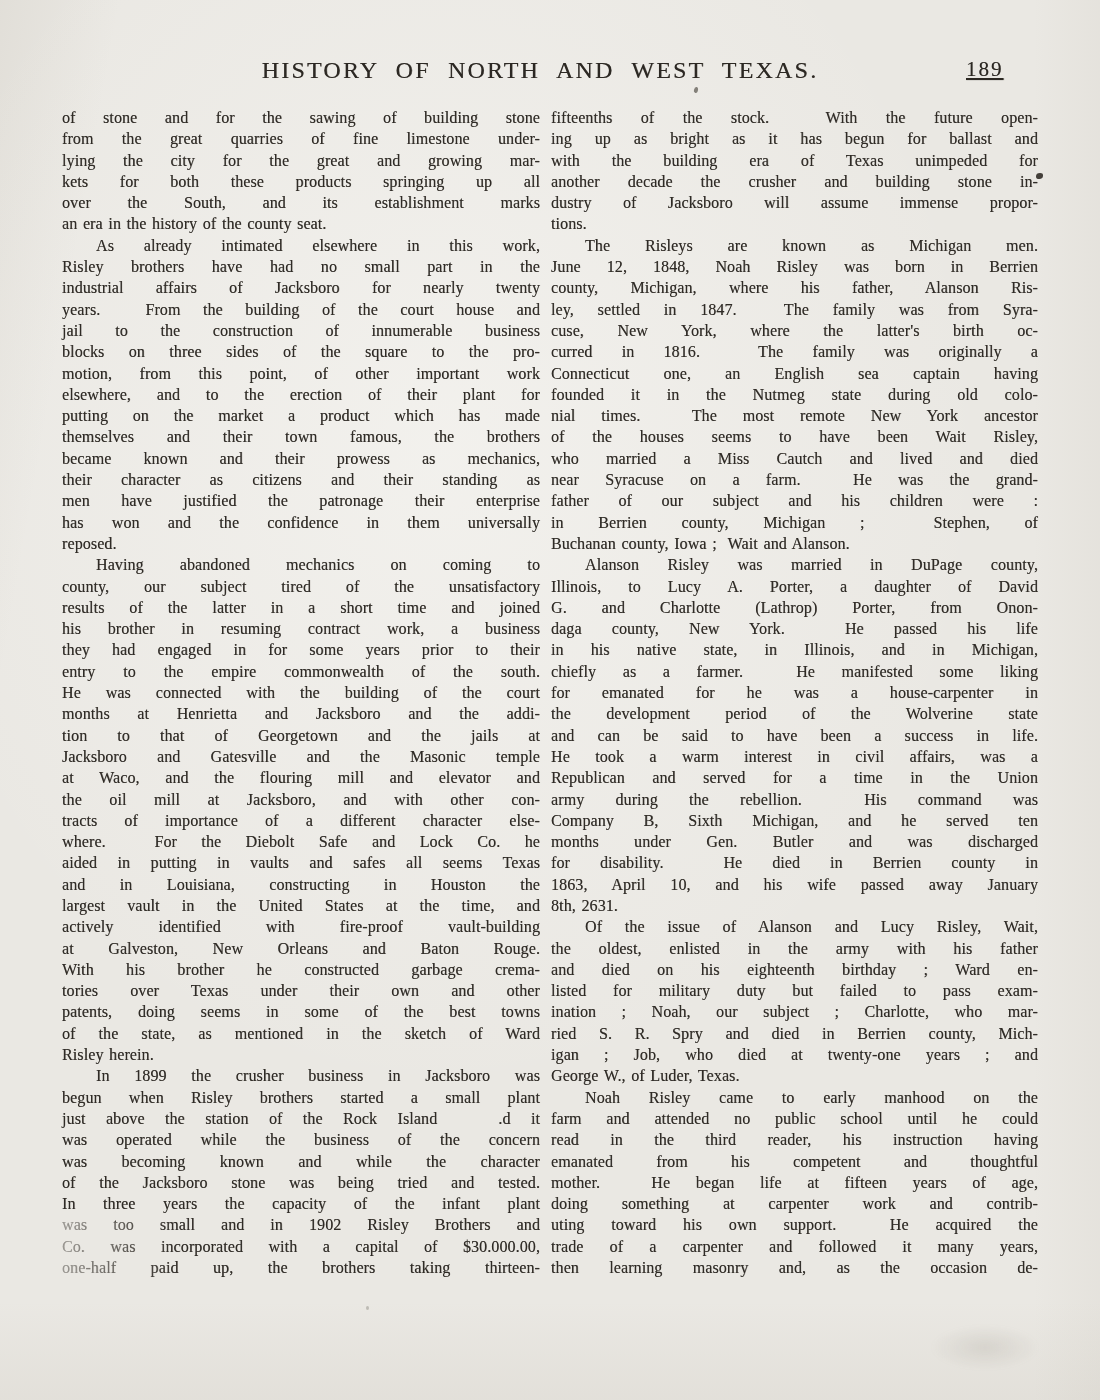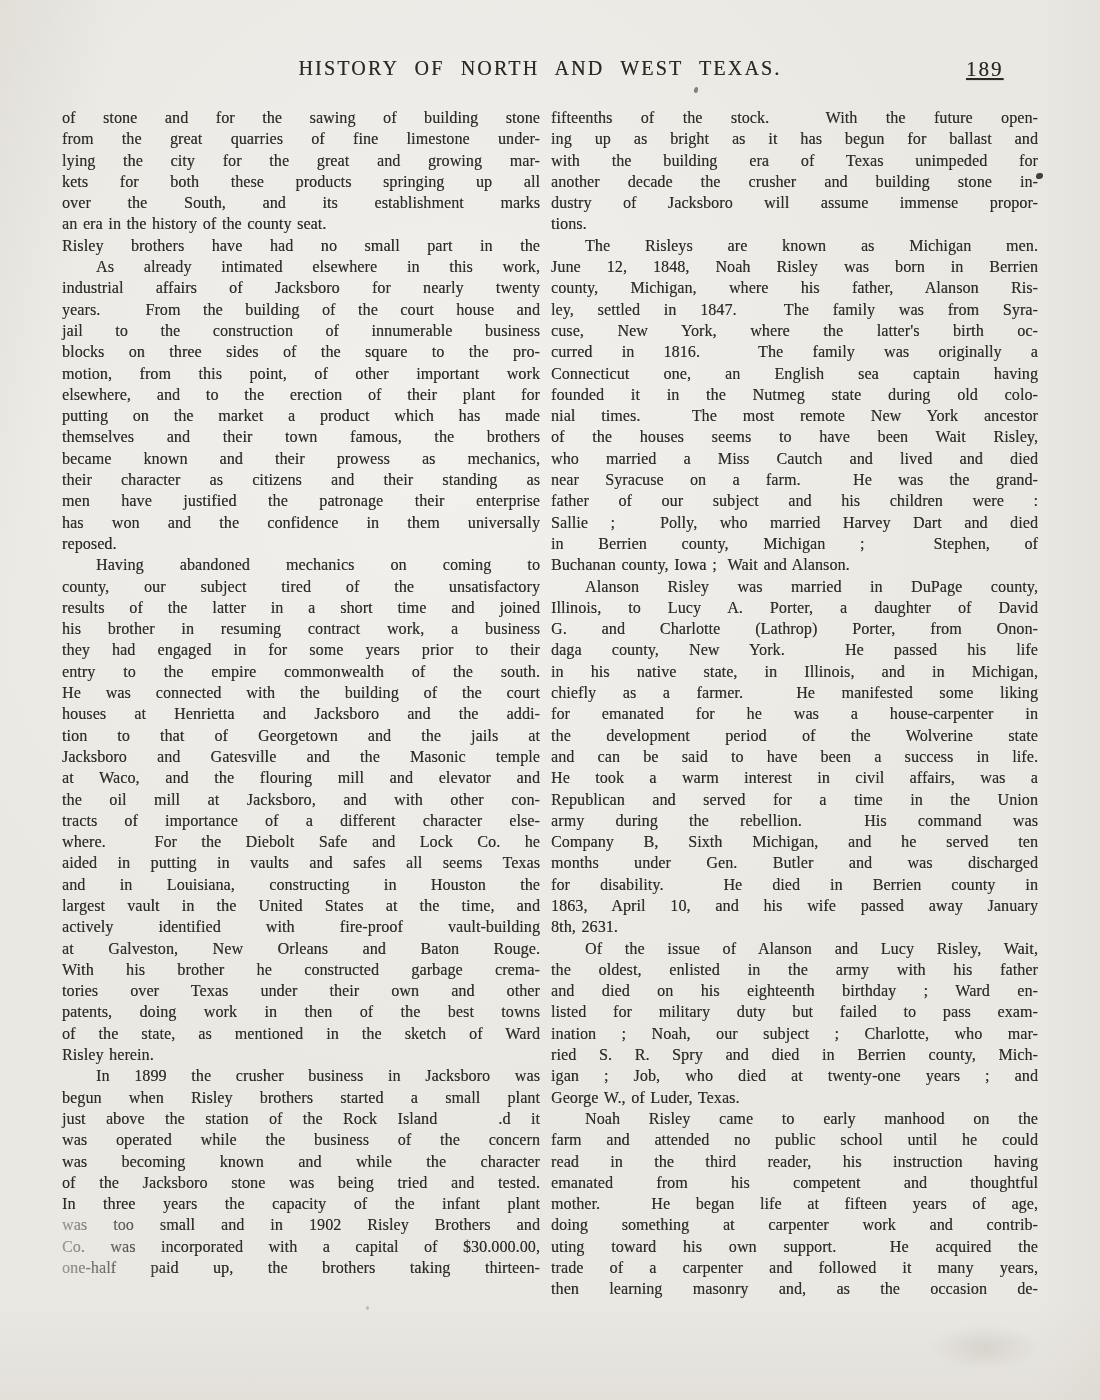--- a/index.html
+++ b/index.html
@@ -14,21 +14,21 @@
     background:
       radial-gradient(ellipse 760px 900px at 40% 32%, rgba(249,248,245,0.55), rgba(249,248,245,0) 72%),
       linear-gradient(100deg, rgba(150,140,122,0.10), rgba(150,140,122,0) 9%),
       linear-gradient(to top, rgba(150,140,122,0.09), rgba(150,140,122,0) 7%),
       linear-gradient(to left, rgba(150,140,122,0.06), rgba(150,140,122,0) 6%),
       #eae8e3;
   }
   .running-head { position: absolute; top: 57px; left: 0; width: 1100px; height: 30px; }
   .head-title {
     position: absolute; left: 0; top: 0; width: 1080px; text-align: center;
-    font-size: 20px; letter-spacing: 2.2px; word-spacing: 9px;
+    font-size: 24px; letter-spacing: 2.2px; word-spacing: 9px;
     color: #2c2823; text-shadow: 0.3px 0.2px 0.5px rgba(40,36,30,0.55);
   }
   .page-num {
     position: absolute; left: 966px; top: 0; font-size: 21px; letter-spacing: 2px;
     color: #2c2823; text-shadow: 0.3px 0.2px 0.5px rgba(40,36,30,0.5); text-decoration: underline;
   }
   .column {
     position: absolute; top: 107px;
     font-size: 16px; line-height: 21.3px;
     letter-spacing: 0.1px; word-spacing: 1.5px;
@@ -71,22 +71,22 @@
   <div class="column col-left">
       <div class="para">
         <div class="line">of stone and for the sawing of building stone</div>
         <div class="line">from the great quarries of fine limestone under-</div>
         <div class="line">lying the city for the great and growing mar-</div>
         <div class="line">kets for both these products springing up all</div>
         <div class="line">over the South, and its establishment marks</div>
         <div class="line endline">an era in the history of the county seat.</div>
       </div>
       <div class="para">
+        <div class="line indent">As already intimated elsewhere in this work,</div>
         <div class="line">Risley brothers have had no small part in the</div>
-        <div class="line indent">As already intimated elsewhere in this work,</div>
         <div class="line">industrial affairs of Jacksboro for nearly twenty</div>
         <div class="line">years.&nbsp; From the building of the court house and</div>
         <div class="line">jail to the construction of innumerable business</div>
         <div class="line">blocks on three sides of the square to the pro-</div>
         <div class="line">motion, from this point, of other important work</div>
         <div class="line">elsewhere, and to the erection of their plant for</div>
         <div class="line">putting on the market a product which has made</div>
         <div class="line">themselves and their town famous, the brothers</div>
         <div class="line">became known and their prowess as mechanics,</div>
         <div class="line">their character as citizens and their standing as</div>
@@ -95,35 +95,35 @@
         <div class="line endline">reposed.</div>
       </div>
       <div class="para">
         <div class="line indent">Having abandoned mechanics on coming to</div>
         <div class="line">county, our subject tired of the unsatisfactory</div>
         <div class="line">results of the latter in a short time and joined</div>
         <div class="line">his brother in resuming contract work, a business</div>
         <div class="line">they had engaged in for some years prior to their</div>
         <div class="line">entry to the empire commonwealth of the south.</div>
         <div class="line">He was connected with the building of the court</div>
-        <div class="line">houses at Henrietta and Jacksboro and the addi-</div>
+        <div class="line">months at Henrietta and Jacksboro and the addi-</div>
         <div class="line">tion to that of Georgetown and the jails at</div>
         <div class="line">Jacksboro and Gatesville and the Masonic temple</div>
         <div class="line">at Waco, and the flouring mill and elevator and</div>
         <div class="line">the oil mill at Jacksboro, and with other con-</div>
         <div class="line">tracts of importance of a different character else-</div>
         <div class="line">where.&nbsp; For the Diebolt Safe and Lock Co. he</div>
         <div class="line">aided in putting in vaults and safes all seems Texas</div>
         <div class="line">and in Louisiana, constructing in Houston the</div>
         <div class="line">largest vault in the United States at the time, and</div>
         <div class="line">actively identified with fire-proof vault-building</div>
         <div class="line">at Galveston, New Orleans and Baton Rouge.</div>
         <div class="line">With his brother he constructed garbage crema-</div>
         <div class="line">tories over Texas under their own and other</div>
-        <div class="line">patents, doing work in then of the best towns</div>
+        <div class="line">patents, doing seems in some of the best towns</div>
         <div class="line">of the state, as mentioned in the sketch of Ward</div>
         <div class="line endline">Risley herein.</div>
       </div>
       <div class="para">
         <div class="line indent">In 1899 the crusher business in Jacksboro was</div>
         <div class="line">begun when Risley brothers started a small plant</div>
         <div class="line">just above the station of the Rock Island &nbsp;&nbsp;.d it</div>
         <div class="line">was operated while the business of the concern</div>
         <div class="line">was becoming known and while the character</div>
         <div class="line">of the Jacksboro stone was being tried and tested.</div>
@@ -149,21 +149,20 @@
         <div class="line">ley, settled in 1847.&nbsp; The family was from Syra-</div>
         <div class="line">cuse, New York, where the latter's birth oc-</div>
         <div class="line">curred in 1816.&nbsp; The family was originally a</div>
         <div class="line">Connecticut one, an English sea captain having</div>
         <div class="line">founded it in the Nutmeg state during old colo-</div>
         <div class="line">nial times.&nbsp; The most remote New York ancestor</div>
         <div class="line">of the houses seems to have been Wait Risley,</div>
         <div class="line">who married a Miss Cautch and lived and died</div>
         <div class="line">near Syracuse on a farm.&nbsp; He was the grand-</div>
         <div class="line">father of our subject and his children were :</div>
-        <div class="line">Sallie ;&nbsp; Polly, who married Harvey Dart and died</div>
         <div class="line">in Berrien county, Michigan ;&nbsp; Stephen, of</div>
         <div class="line endline">Buchanan county, Iowa ;&nbsp; Wait and Alanson.</div>
       </div>
       <div class="para">
         <div class="line indent">Alanson Risley was married in DuPage county,</div>
         <div class="line">Illinois, to Lucy A. Porter, a daughter of David</div>
         <div class="line">G. and Charlotte (Lathrop) Porter, from Onon-</div>
         <div class="line">daga county, New York.&nbsp; He passed his life</div>
         <div class="line">in his native state, in Illinois, and in Michigan,</div>
         <div class="line">chiefly as a farmer.&nbsp; He manifested some liking</div>

